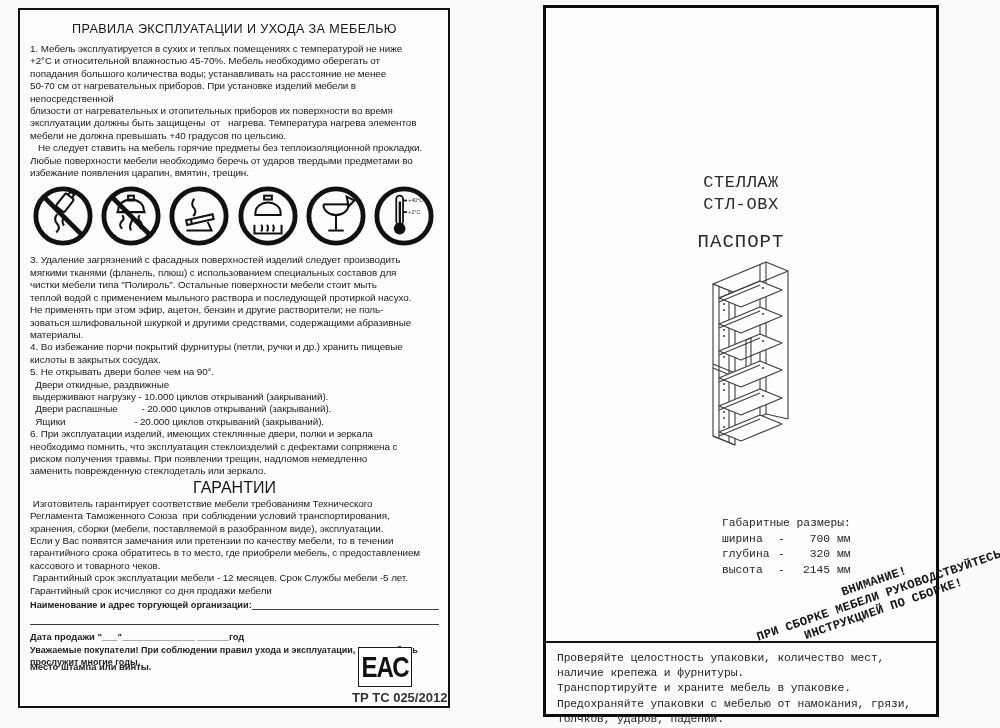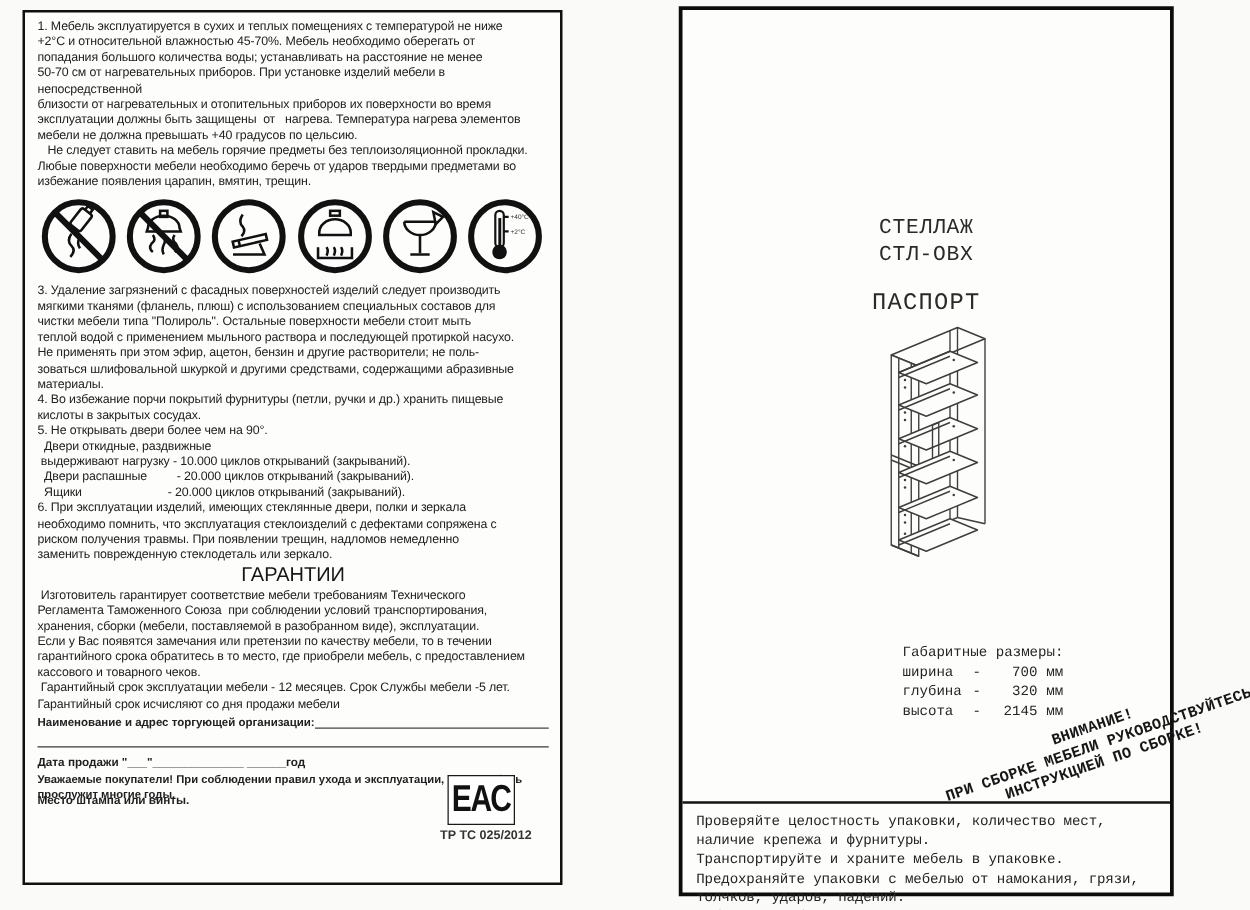--- a/index.html
+++ b/index.html
@@ -22,21 +22,21 @@
   .seller-line { display:flex; align-items:flex-end; margin-top:2px; }
   .seller-label { font-size:9.2px; font-weight:bold; white-space:nowrap; color:#222; }
   .fill-line { flex:1; border-bottom:1.2px solid #444; height:11px; }
   .blank-line { border-bottom:1.4px solid #3a3a3a; height:11px; margin:4px 0 6px; }
   .small-bold { font-size:9.4px; font-weight:bold; color:#1f1f1f; line-height:12.5px; }
   .bottom-cluster { position:relative; margin-top:3px; height:84px; }
   .stamp-label { position:absolute; left:0; top:30px; }
   .eac-wrap { position:absolute; left:322px; top:16px; width:66px; text-align:center; }
   .eac-box { width:54px; height:40px; margin:0 auto; border:1.6px solid #1a1a1a; display:flex; align-items:center; justify-content:center; background:#fff; }
   .eac-mark { font-weight:bold; font-size:24px; letter-spacing:-1px; transform:scaleY(1.25); color:#111; }
-  .eac-reg { font-size:10px; font-weight:bold; color:#333; margin-top:3px; white-space:nowrap; }
+  .eac-reg { font-size:13px; font-weight:bold; color:#333; margin-top:3px; white-space:nowrap; }
   
   .page-right {
     position:absolute; left:543px; top:5px; width:396px; height:712px;
     background:#fdfdfc; border:3px solid #0c0c0c;font-family:Liberation Mono, monospace;
   }
   .rp-title { position:absolute; left:0; right:0; top:164px; text-align:center; font-size:17px; line-height:22px; letter-spacing:.6px; color:#2a2a2a; }
   .rp-doc { position:absolute; left:0; right:0; top:223px; text-align:center; font-size:19px; letter-spacing:1px; color:#2a2a2a; }
   .shelf-svg { position:absolute; left:148px; top:248px; }
   .dims { position:absolute; left:176px; top:508px; font-size:11.3px; line-height:15.5px; color:#262626; }
   .dim-label { display:inline-block; width:56px; }
@@ -50,20 +50,21 @@
   .rp-divider { position:absolute; left:0; right:0; top:633px; border-top:2px solid #141414; }
   .rp-notes { position:absolute; left:11px; right:6px; top:643px; font-size:11.3px; line-height:15.2px; color:#242424; }
   svg .ln { stroke:#111; fill:none; }
 </style>
 </head>
 <body>
 
 <div class="canvas">
 
   <div class="page-left">
+    <div class="lp-title">ПРАВИЛА  ЭКСПЛУАТАЦИИ И УХОДА ЗА МЕБЕЛЬЮ</div>
 
     <div class="para">1. Мебель эксплуатируется в сухих и теплых помещениях с температурой не ниже
 +2°С и относительной влажностью 45-70%. Мебель необходимо оберегать от
 попадания большого количества воды; устанавливать на расстояние не менее
 50-70 см от нагревательных приборов. При установке изделий мебели в непосредственной
 близости от нагревательных и отопительных приборов их поверхности во время
 эксплуатации должны быть защищены  от   нагрева. Температура нагрева элементов
 мебели не должна превышать +40 градусов по цельсию.
    Не следует ставить на мебель горячие предметы без теплоизоляционной прокладки.
 Любые поверхности мебели необходимо беречь от ударов твердыми предметами во

